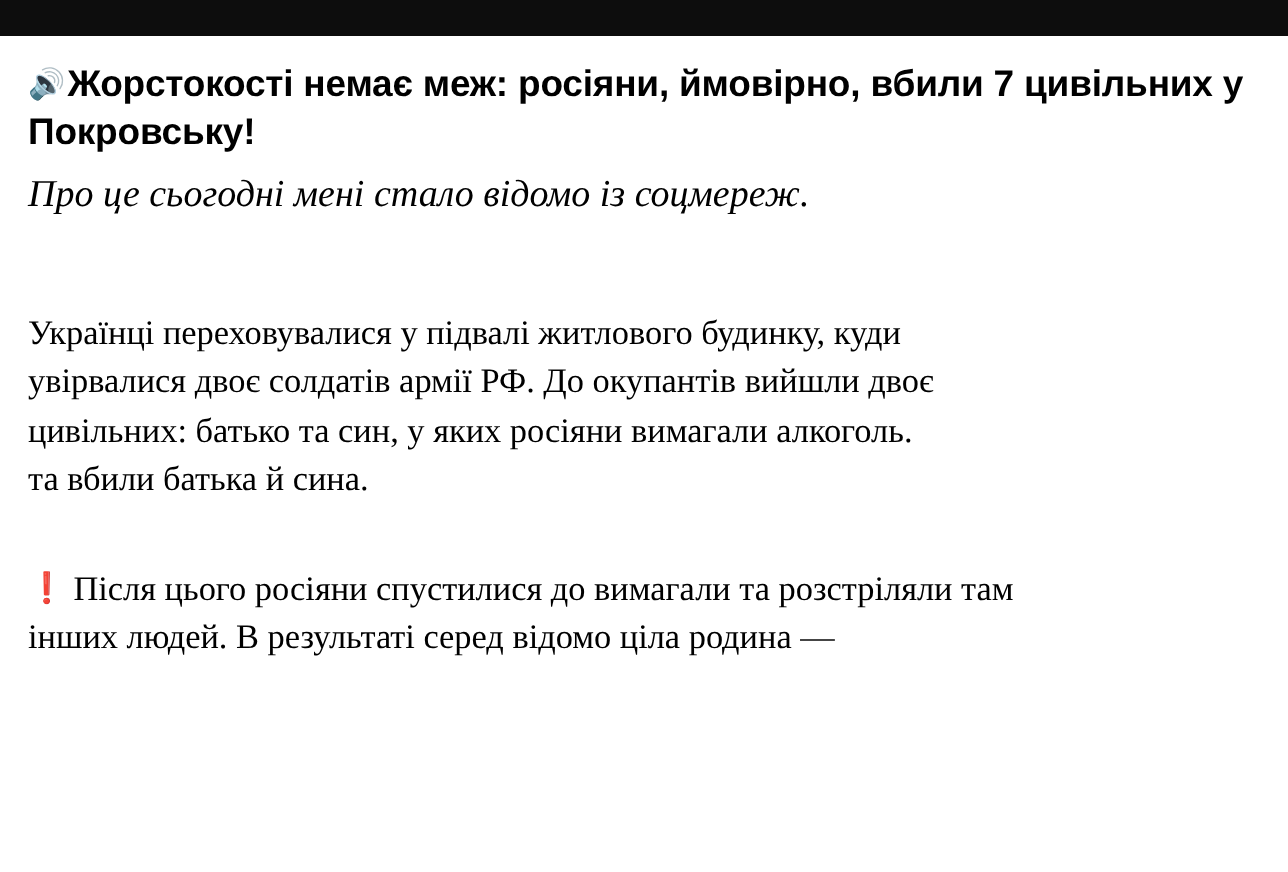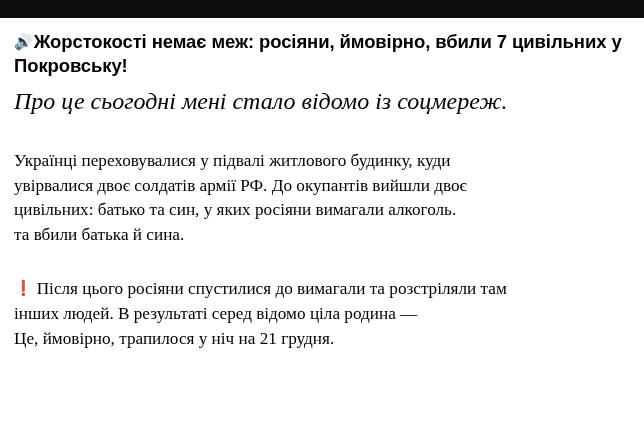--- a/index.html
+++ b/index.html
@@ -50,33 +50,33 @@
     color: #e23b3b;
     font-size: 15px;
     letter-spacing: 0;
     display: inline-block;
     transform: translateY(-1px);
     margin-right: 1px;
   }
   .subhead {
     font-family: "Liberation Serif", "DejaVu Serif", serif;
     font-style: italic;
-    font-size: 24px;
+    font-size: 19px;
     line-height: 1.3;
     margin: 7px 0 0 0;
     color: #000000;
   }
   .body-block {
     font-family: "Liberation Serif", "DejaVu Serif", serif;
     font-size: 17.2px;
     line-height: 1.43;
     margin: 0;
     color: #000000;
   }
-  .block-gap-1 { margin-top: 32px; }
+  .block-gap-1 { margin-top: 44px; }
   .block-gap-2 { margin-top: 30px; }
   .warn {
     color: #e23b3b;
     font-size: 15px;
     display: inline-block;
     transform: translateY(-1px);
     margin-right: 4px;
   }
   .line { display: block; }
 </style>
@@ -96,17 +96,16 @@
     <p class="body-block block-gap-1">
       <span class="line">Українці переховувалися у підвалі житлового будинку, куди</span>
       <span class="line">увірвалися двоє солдатів армії РФ. До окупантів вийшли двоє</span>
       <span class="line">цивільних: батько та син, у яких росіяни вимагали алкоголь.</span>
       <span class="line">та вбили батька й сина.</span>
     </p>
 
     <p class="body-block block-gap-2">
       <span class="line"><span class="warn">❗</span><span>Після цього росіяни спустилися до вимагали та розстріляли там</span></span>
       <span class="line">інших людей. В результаті серед відомо ціла родина —</span>
-      <span class="line">Це, ймовірно, трапилося у ніч на 21 грудня.</span>
     </p>
 
   </div>
 </div>
 
 </body></html>

